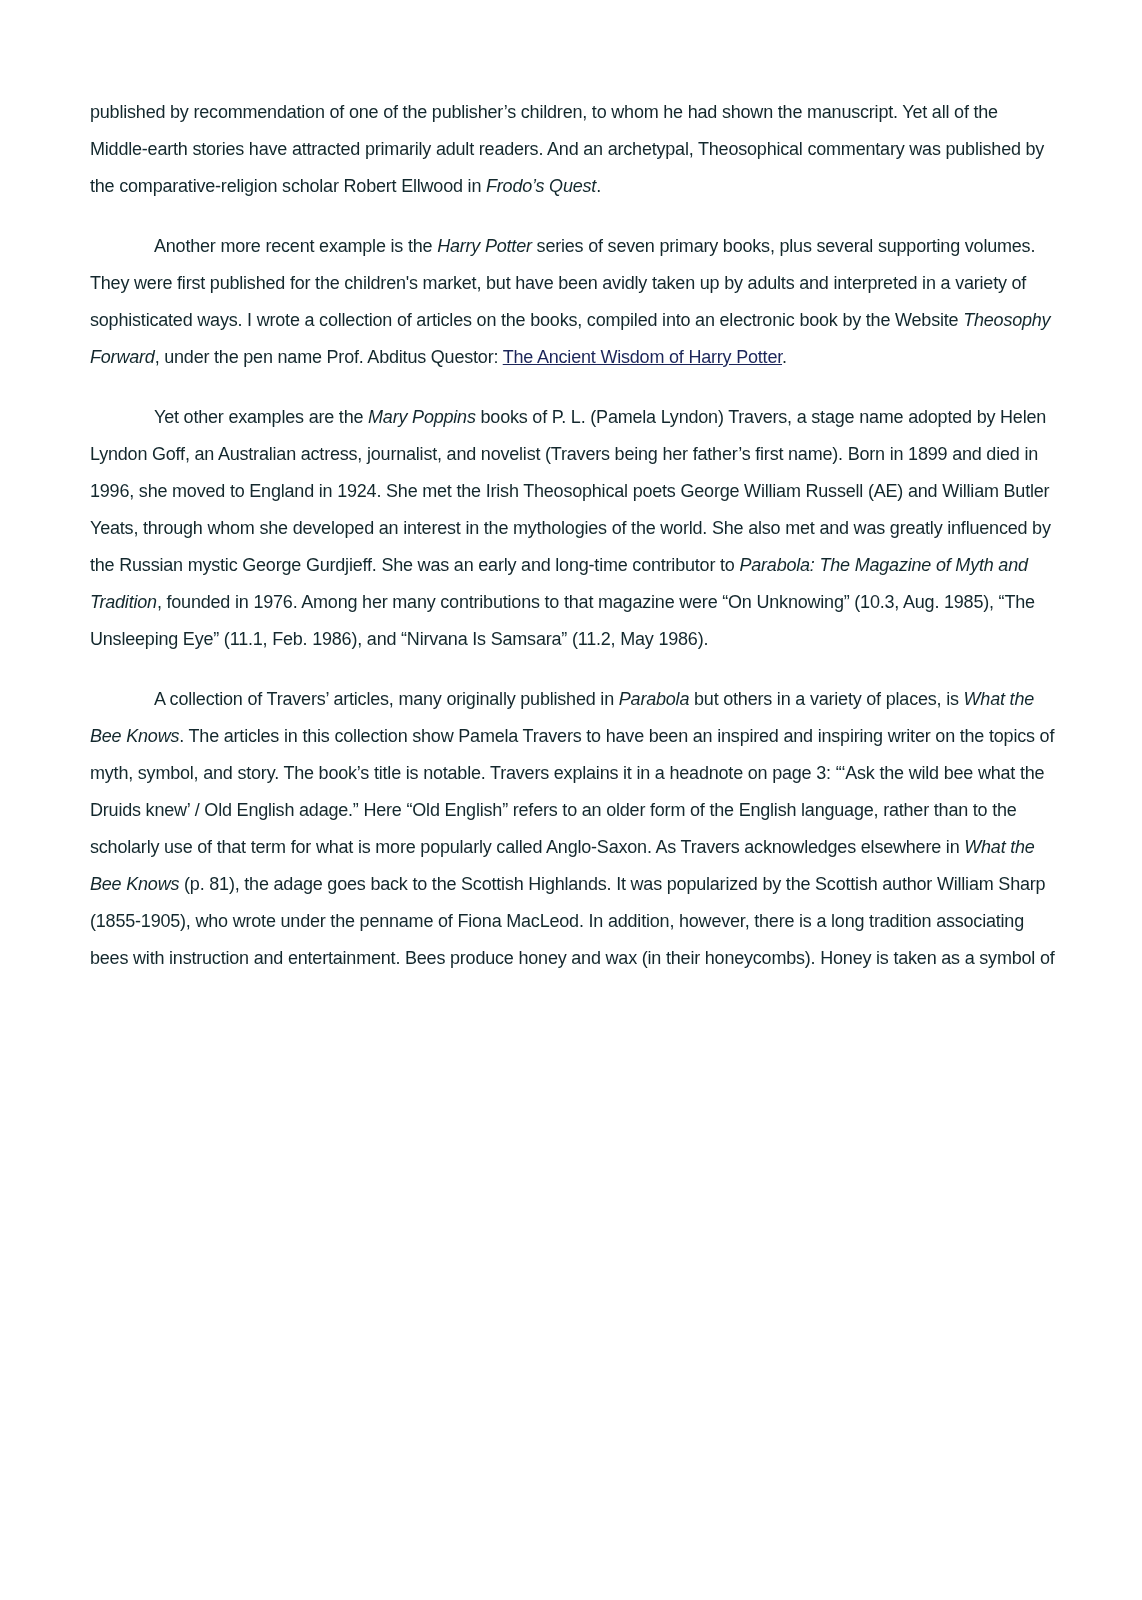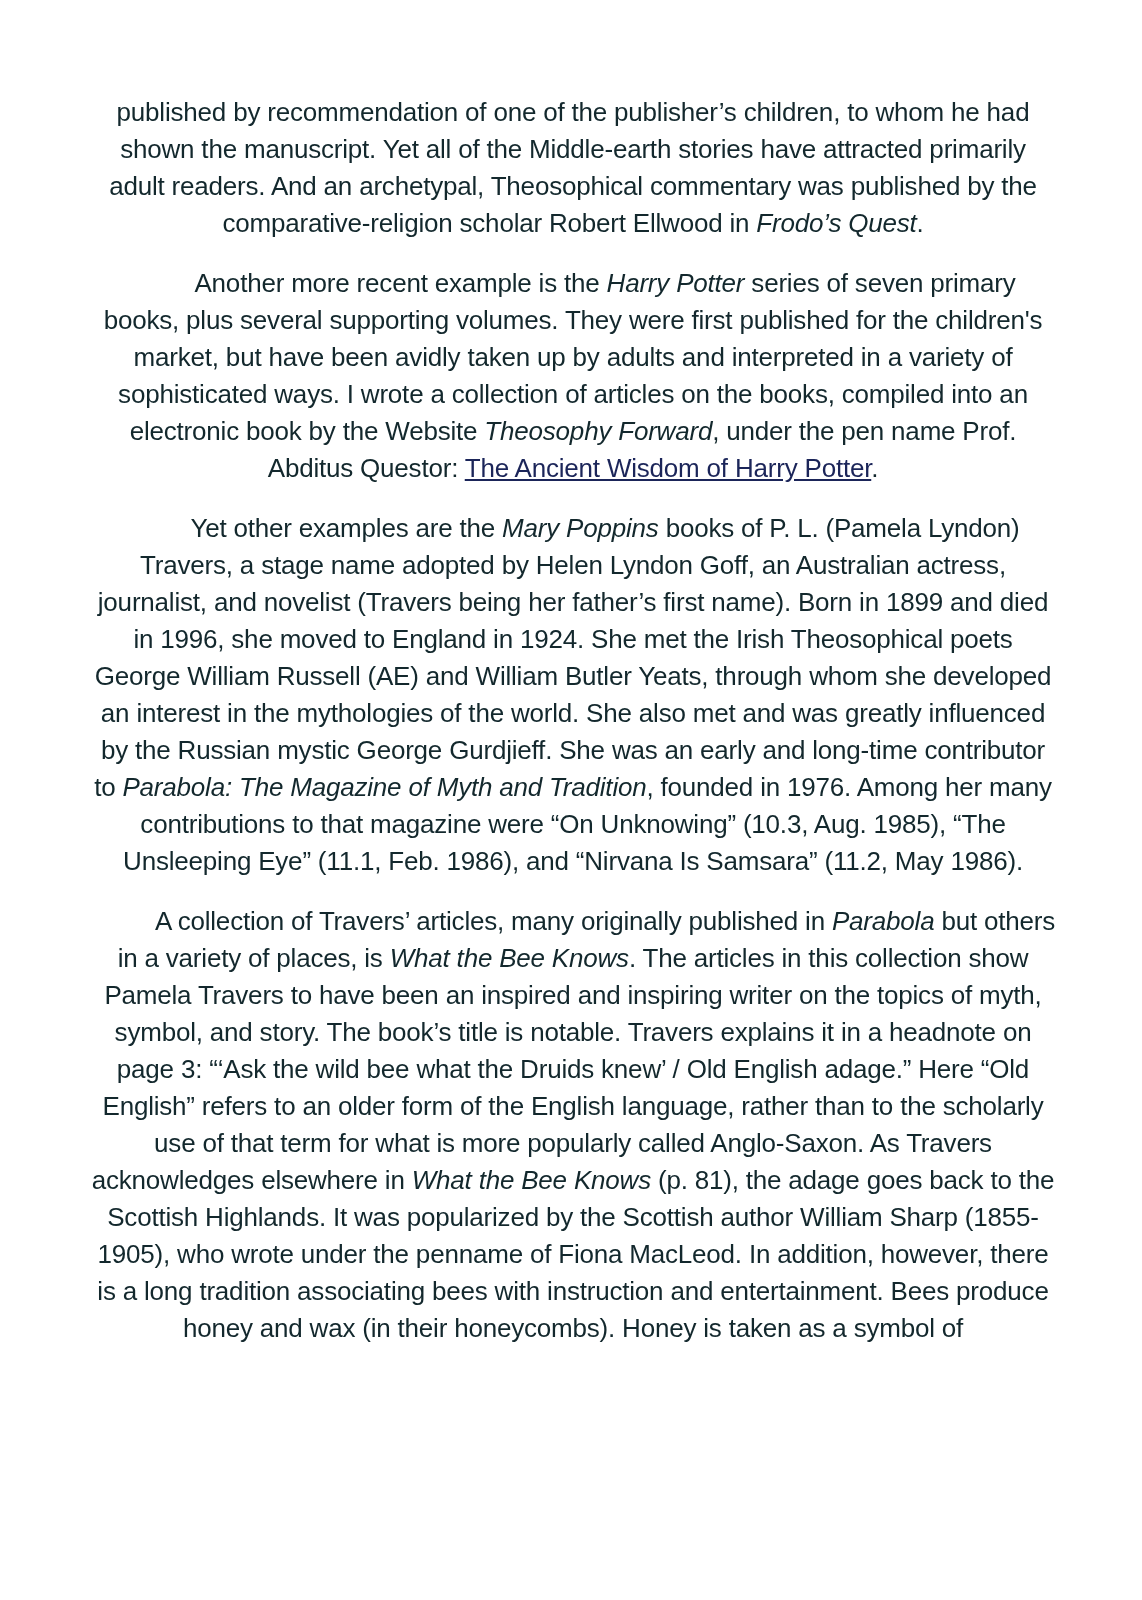--- a/index.html
+++ b/index.html
@@ -13,24 +13,24 @@
     height: 1600px;
     background: var(--page-bg, #ffffff);
     overflow: hidden;
   }
   .text-block {
     position: absolute;
     left: 90px;
     top: 94px;
     width: 966px;
     font-family: "Liberation Sans", sans-serif;
-    font-size: 26px;
+    font-size: 18px;
     line-height: 37px;
     color: var(--text-color, #13282d);
-    text-align: center;
+    text-align: left;
     letter-spacing: -0.2px;
   }
   .text-block p {
     margin: 0 0 23px 0;
   }
   .text-block p.indent {
     text-indent: 64px;
   }
   .run-italic {
     font-style: italic;

